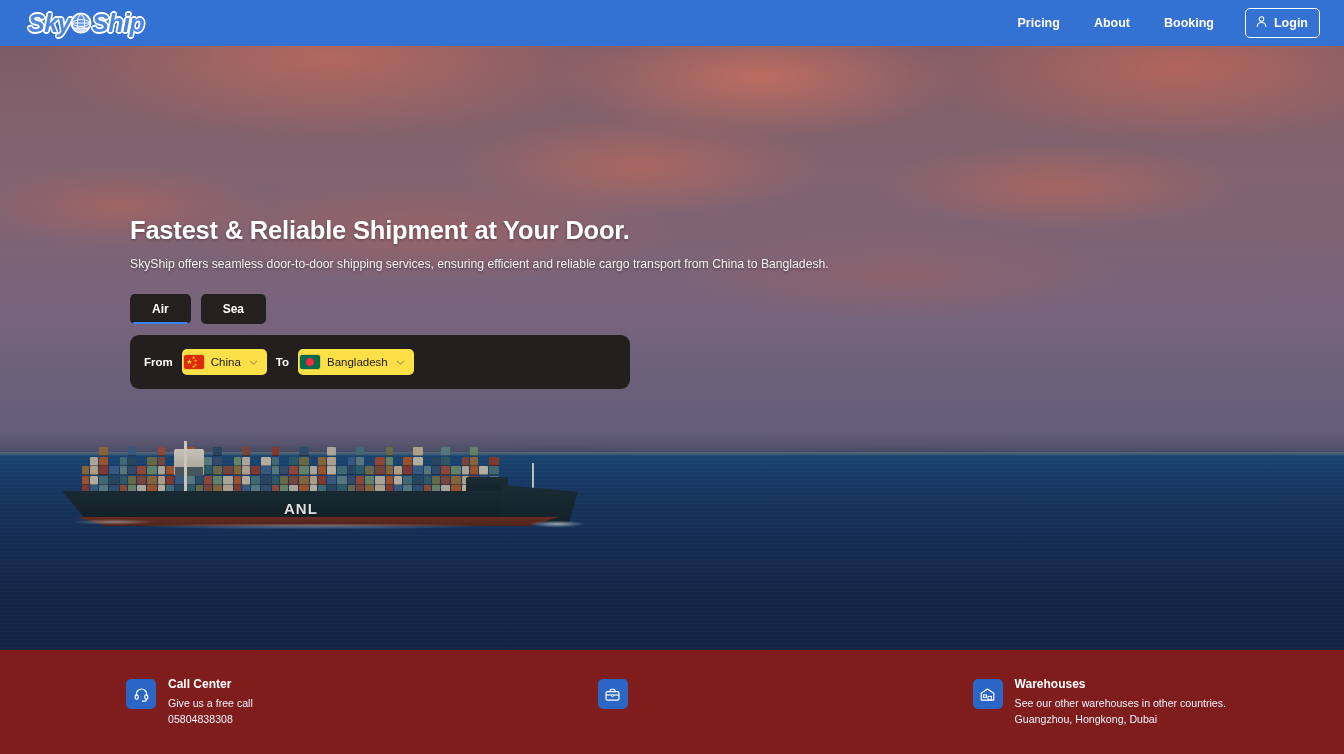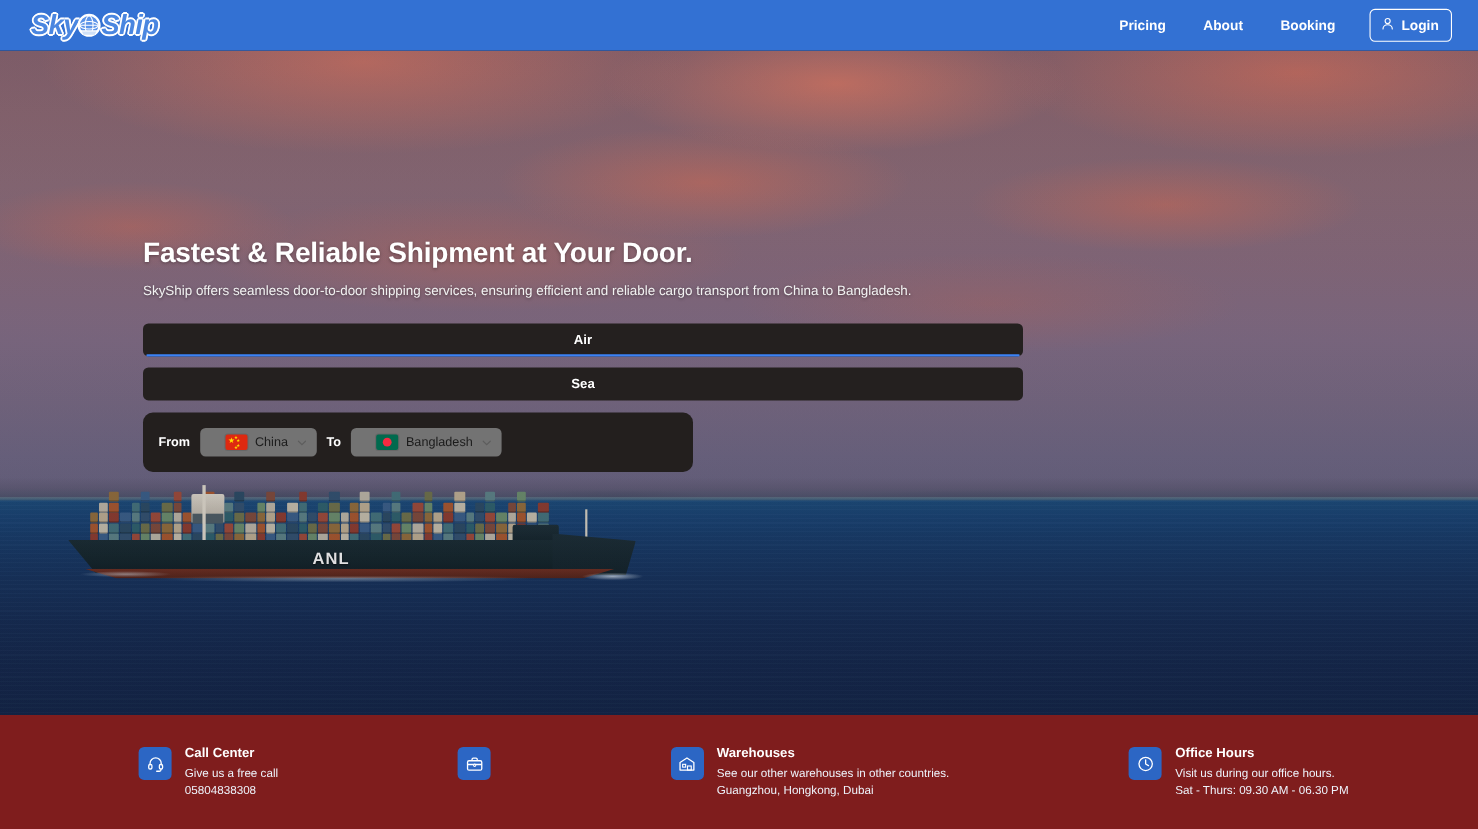--- a/index.html
+++ b/index.html
@@ -218,21 +218,21 @@
     color: #ffffff; font-size: 25.5px; font-weight: bold;
     letter-spacing: -0.2px;
     text-shadow: 0 1px 3px rgba(0,0,0,.35);
     margin-bottom: 12px;
   }
   .hero-sub {
     color: #f2f2f2; font-size: 12.2px; font-weight: normal;
     text-shadow: 0 1px 3px rgba(0,0,0,.45);
     margin-bottom: 23px;
   }
-  .tabs { display: flex; gap: 10px; flex-direction: column; }
+  .tabs { display: flex; gap: 10px; }
   .tab {
     background: #24201f; color: #ffffff;
     font-size: 12px; font-weight: bold;
     padding: 8px 22px;
     border-radius: 5px; cursor: pointer;
     border: none; position: relative;
     min-width: 48px; text-align: center;
   }
   .tab.active::after {
     content: ""; position: absolute;
@@ -247,22 +247,22 @@
     border-radius: 9px;
     padding: 14px 14px;
     display: flex; align-items: center; gap: 9px;
   }
   .bk-label {
     color: #ffffff; font-size: 11.5px; font-weight: bold;
     white-space: nowrap;
   }
   .select {
     display: flex; align-items: center; gap: 7px;
-    background: #737373; border-radius: 5px;
-    padding: 6px 8px 6px 23px;
+    background: #fde047; border-radius: 5px;
+    padding: 6px 8px 6px 2px;
     cursor: pointer; min-width: 78px; justify-content: center;
   }
   .flag {
     width: 20px; height: 14px; border-radius: 2px;
     flex: none; position: relative; overflow: hidden;
     box-shadow: 0 0 0 1px rgba(0,0,0,.10);
   }
   .flag-cn { background: #de2910; }
   .flag-cn .star-big {
     position: absolute; left: 2.5px; top: 3px;
@@ -638,30 +638,17 @@
             <rect x="10.6" y="12.2" width="4" height="4.4" fill="none" stroke="#fff" stroke-width="1.2"></rect>
           </svg>
         </div>
         <div>
           <div class="f-title">Warehouses</div>
           <div class="f-line">See our other warehouses in other countries.</div>
           <div class="f-line">Guangzhou, Hongkong, Dubai</div>
         </div>
       </div>
 
-      <div class="f-item">
-        <div class="f-icon">
-          <svg viewBox="0 0 20 20" width="17" height="17">
-            <circle cx="10" cy="10" r="7.1" fill="none" stroke="#fff" stroke-width="1.4"></circle>
-            <path d="M10 5.6V10l3 1.8" fill="none" stroke="#fff" stroke-width="1.4" stroke-linecap="round" stroke-linejoin="round"></path>
-          </svg>
-        </div>
-        <div>
-          <div class="f-title">Office Hours</div>
-          <div class="f-line">Visit us during our office hours.</div>
-          <div class="f-line">Sat - Thurs: 09.30 AM - 06.30 PM</div>
-        </div>
-      </div>
 
     </div>
   </div>
 
 </div>
 
 </body></html>

